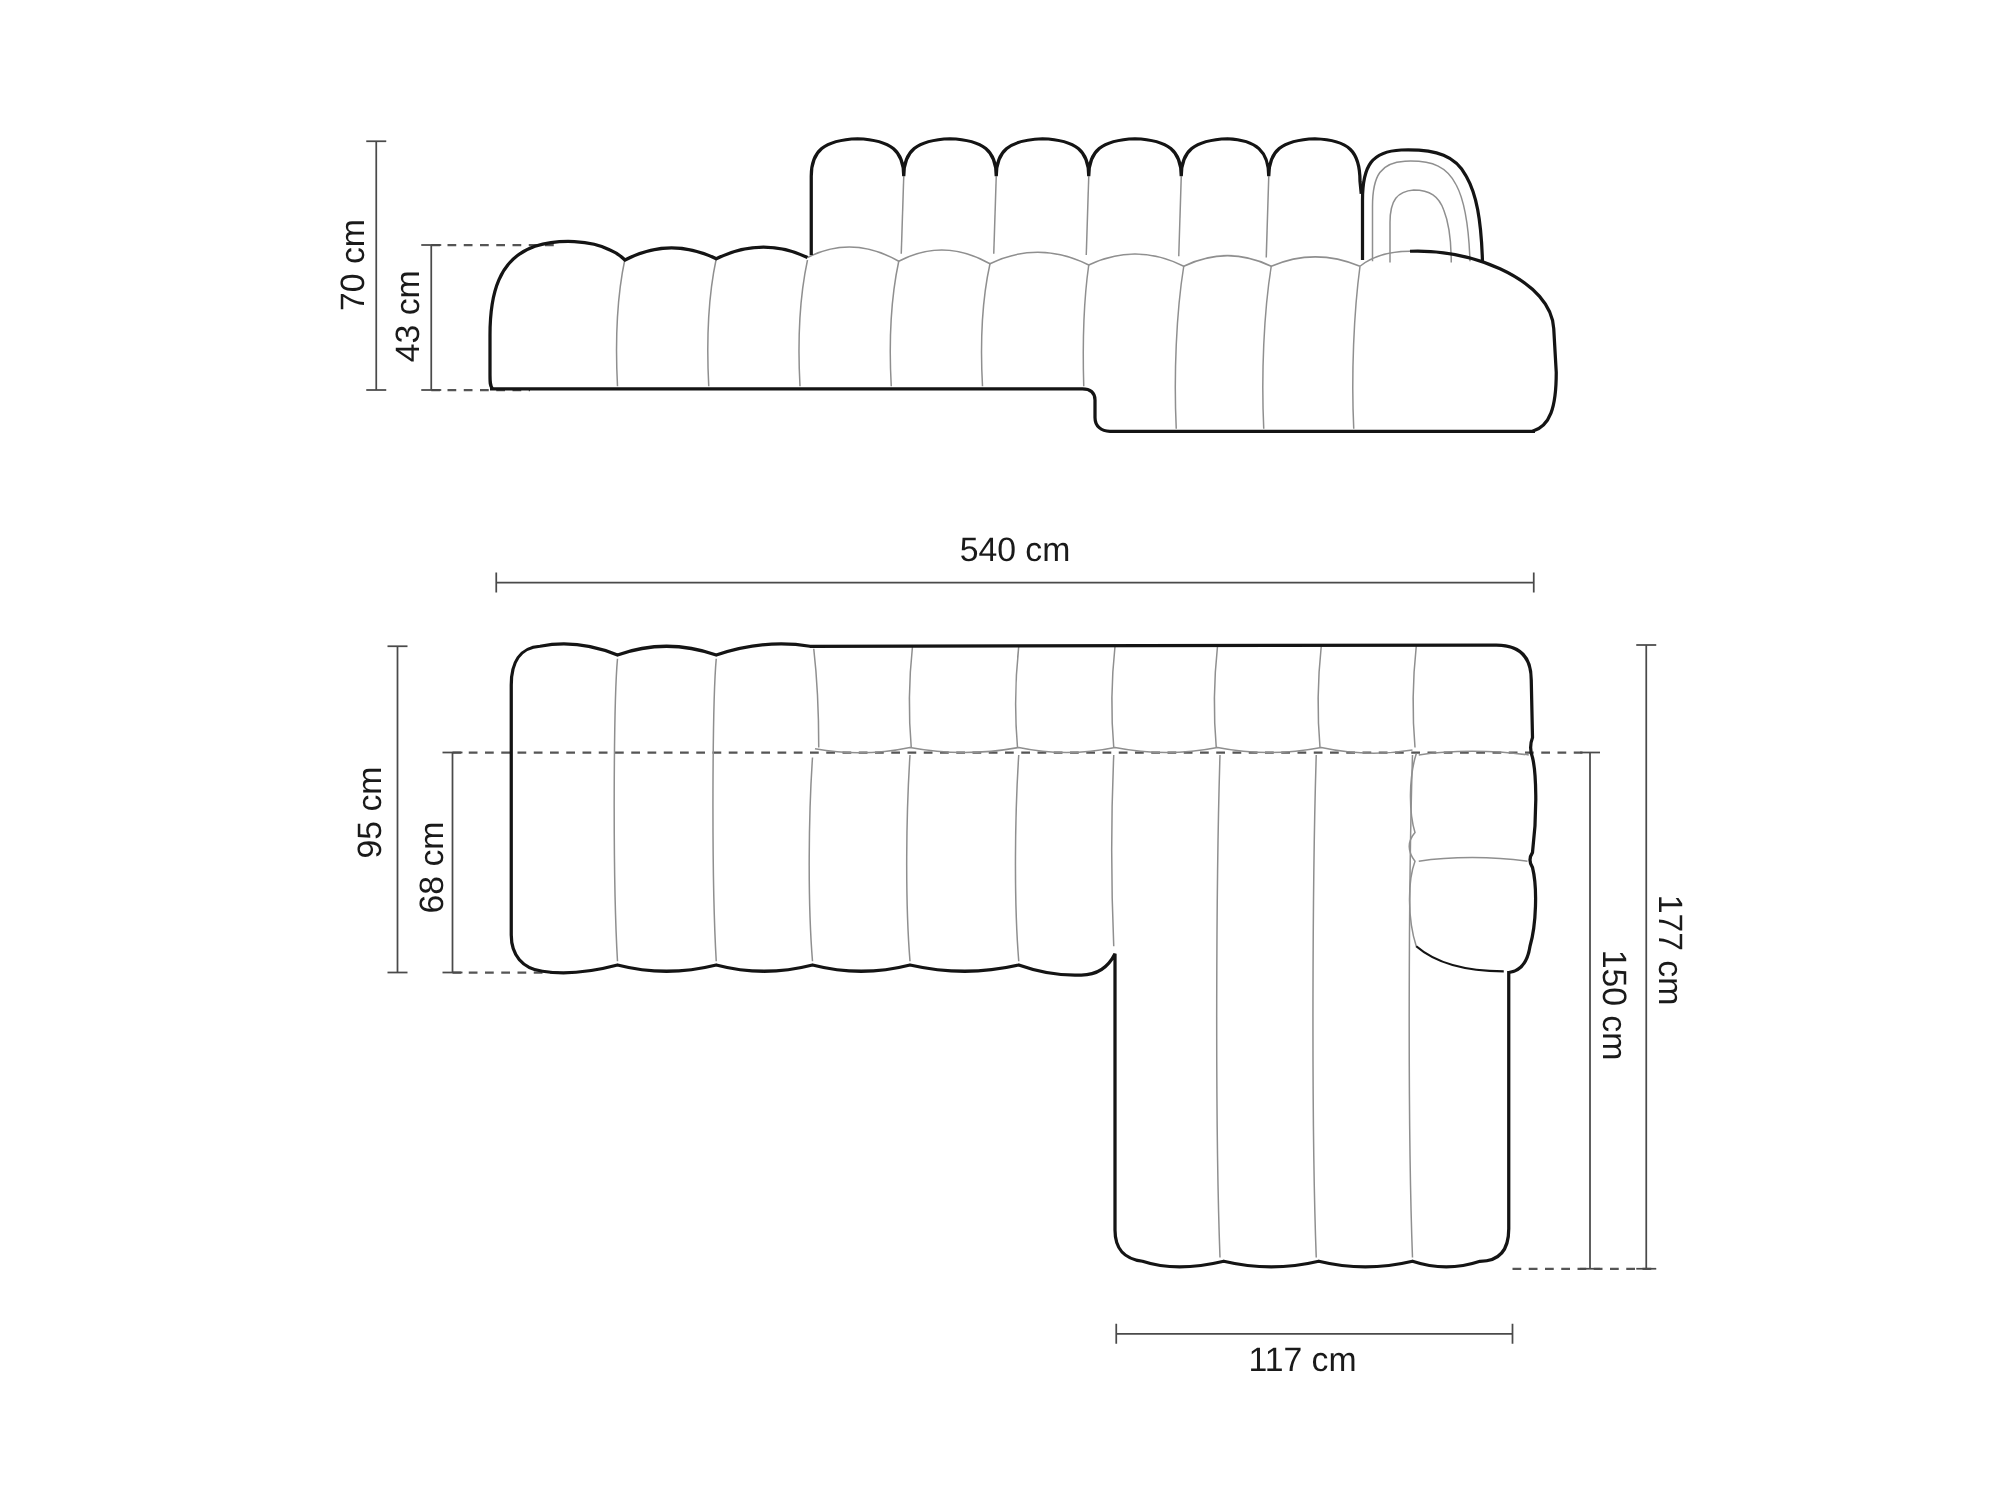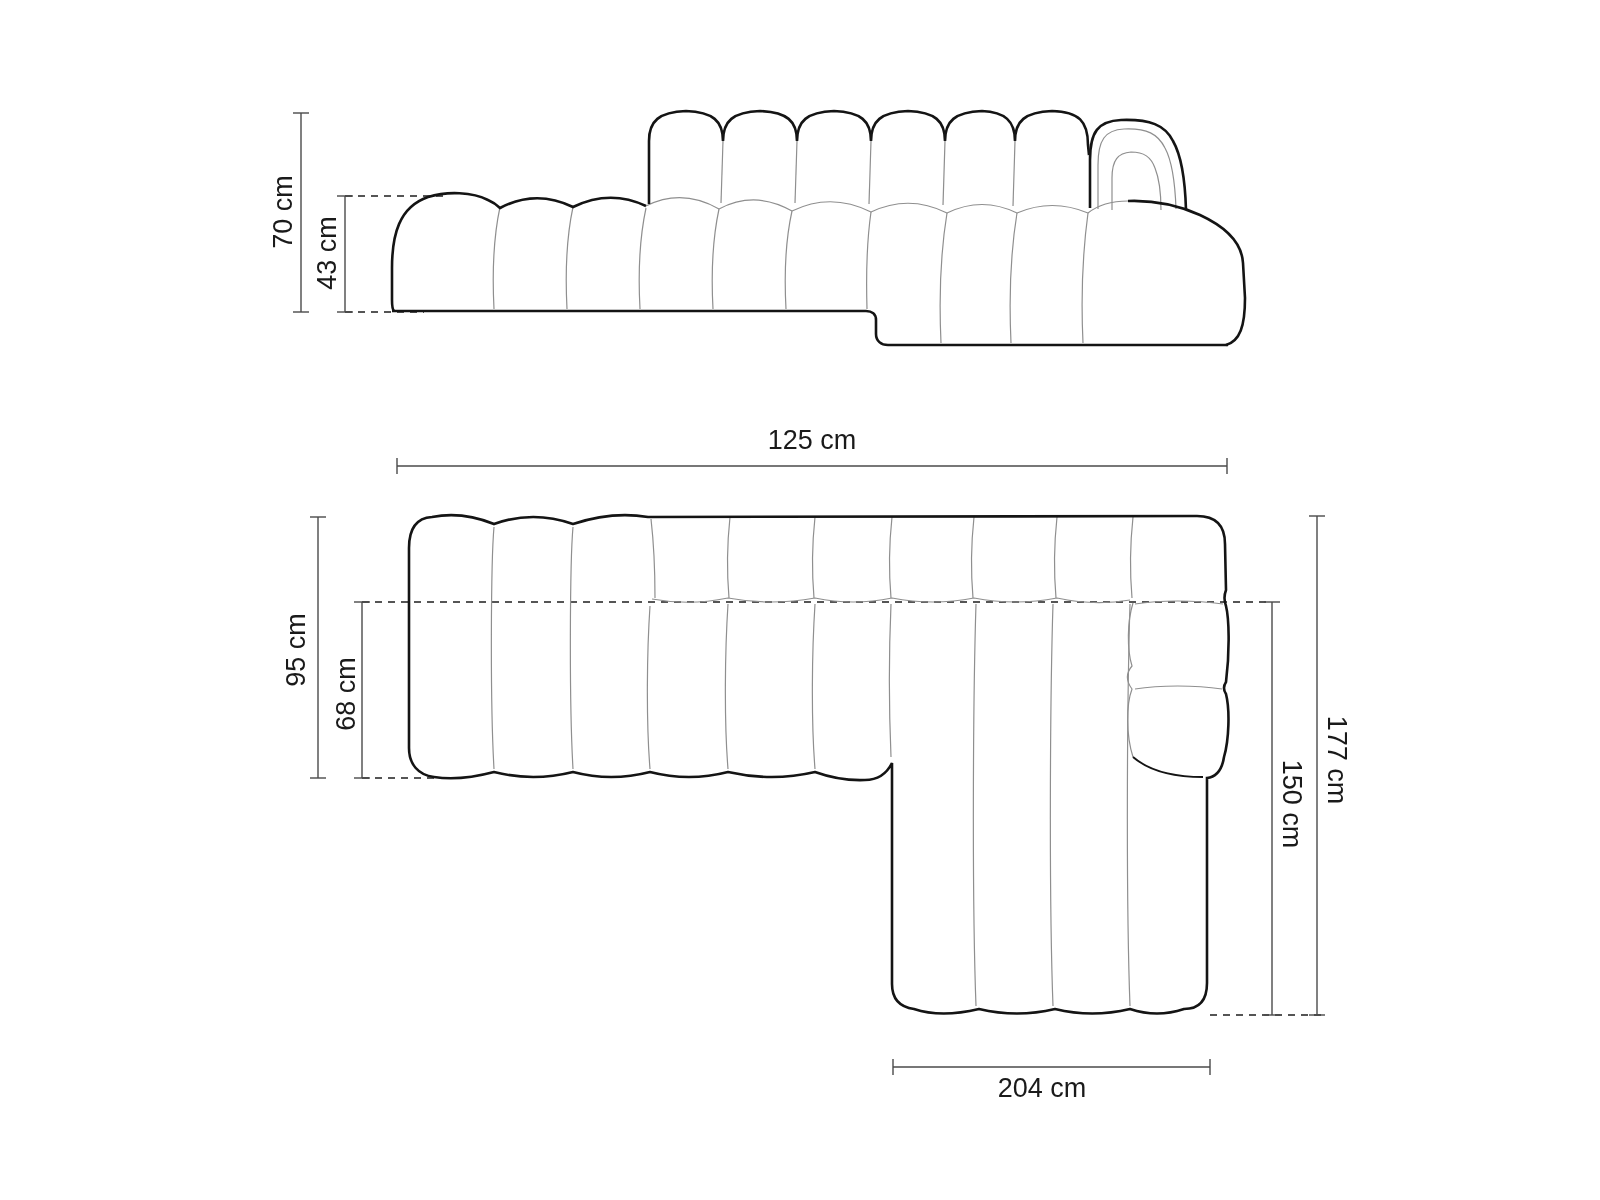--- a/index.html
+++ b/index.html
@@ -193,25 +193,25 @@
           <path d="M 893 1059 L 893 1075"></path>
           <path d="M 1210 1059 L 1210 1075"></path>
       </g>
     </g>
   </svg>
 
   <div class="dim-label rot-ccw" style="left:283px;top:212px;">70 cm</div>
 
   <div class="dim-label rot-ccw" style="left:327px;top:253px;">43 cm</div>
 
-  <div class="dim-label" style="left:812px;top:440px;">125 cm</div>
+  <div class="dim-label" style="left:812px;top:440px;">540 cm</div>
 
   <div class="dim-label rot-ccw" style="left:296px;top:650px;">95 cm</div>
 
   <div class="dim-label rot-ccw" style="left:346px;top:694px;">68 cm</div>
 
   <div class="dim-label rot-cw" style="left:1336px;top:760px;">177 cm</div>
 
   <div class="dim-label rot-cw" style="left:1291px;top:804px;">150 cm</div>
 
-  <div class="dim-label" style="left:1042px;top:1088px;">204 cm</div>
+  <div class="dim-label" style="left:1042px;top:1088px;">117 cm</div>
 
 </div>
 
 </body></html>

